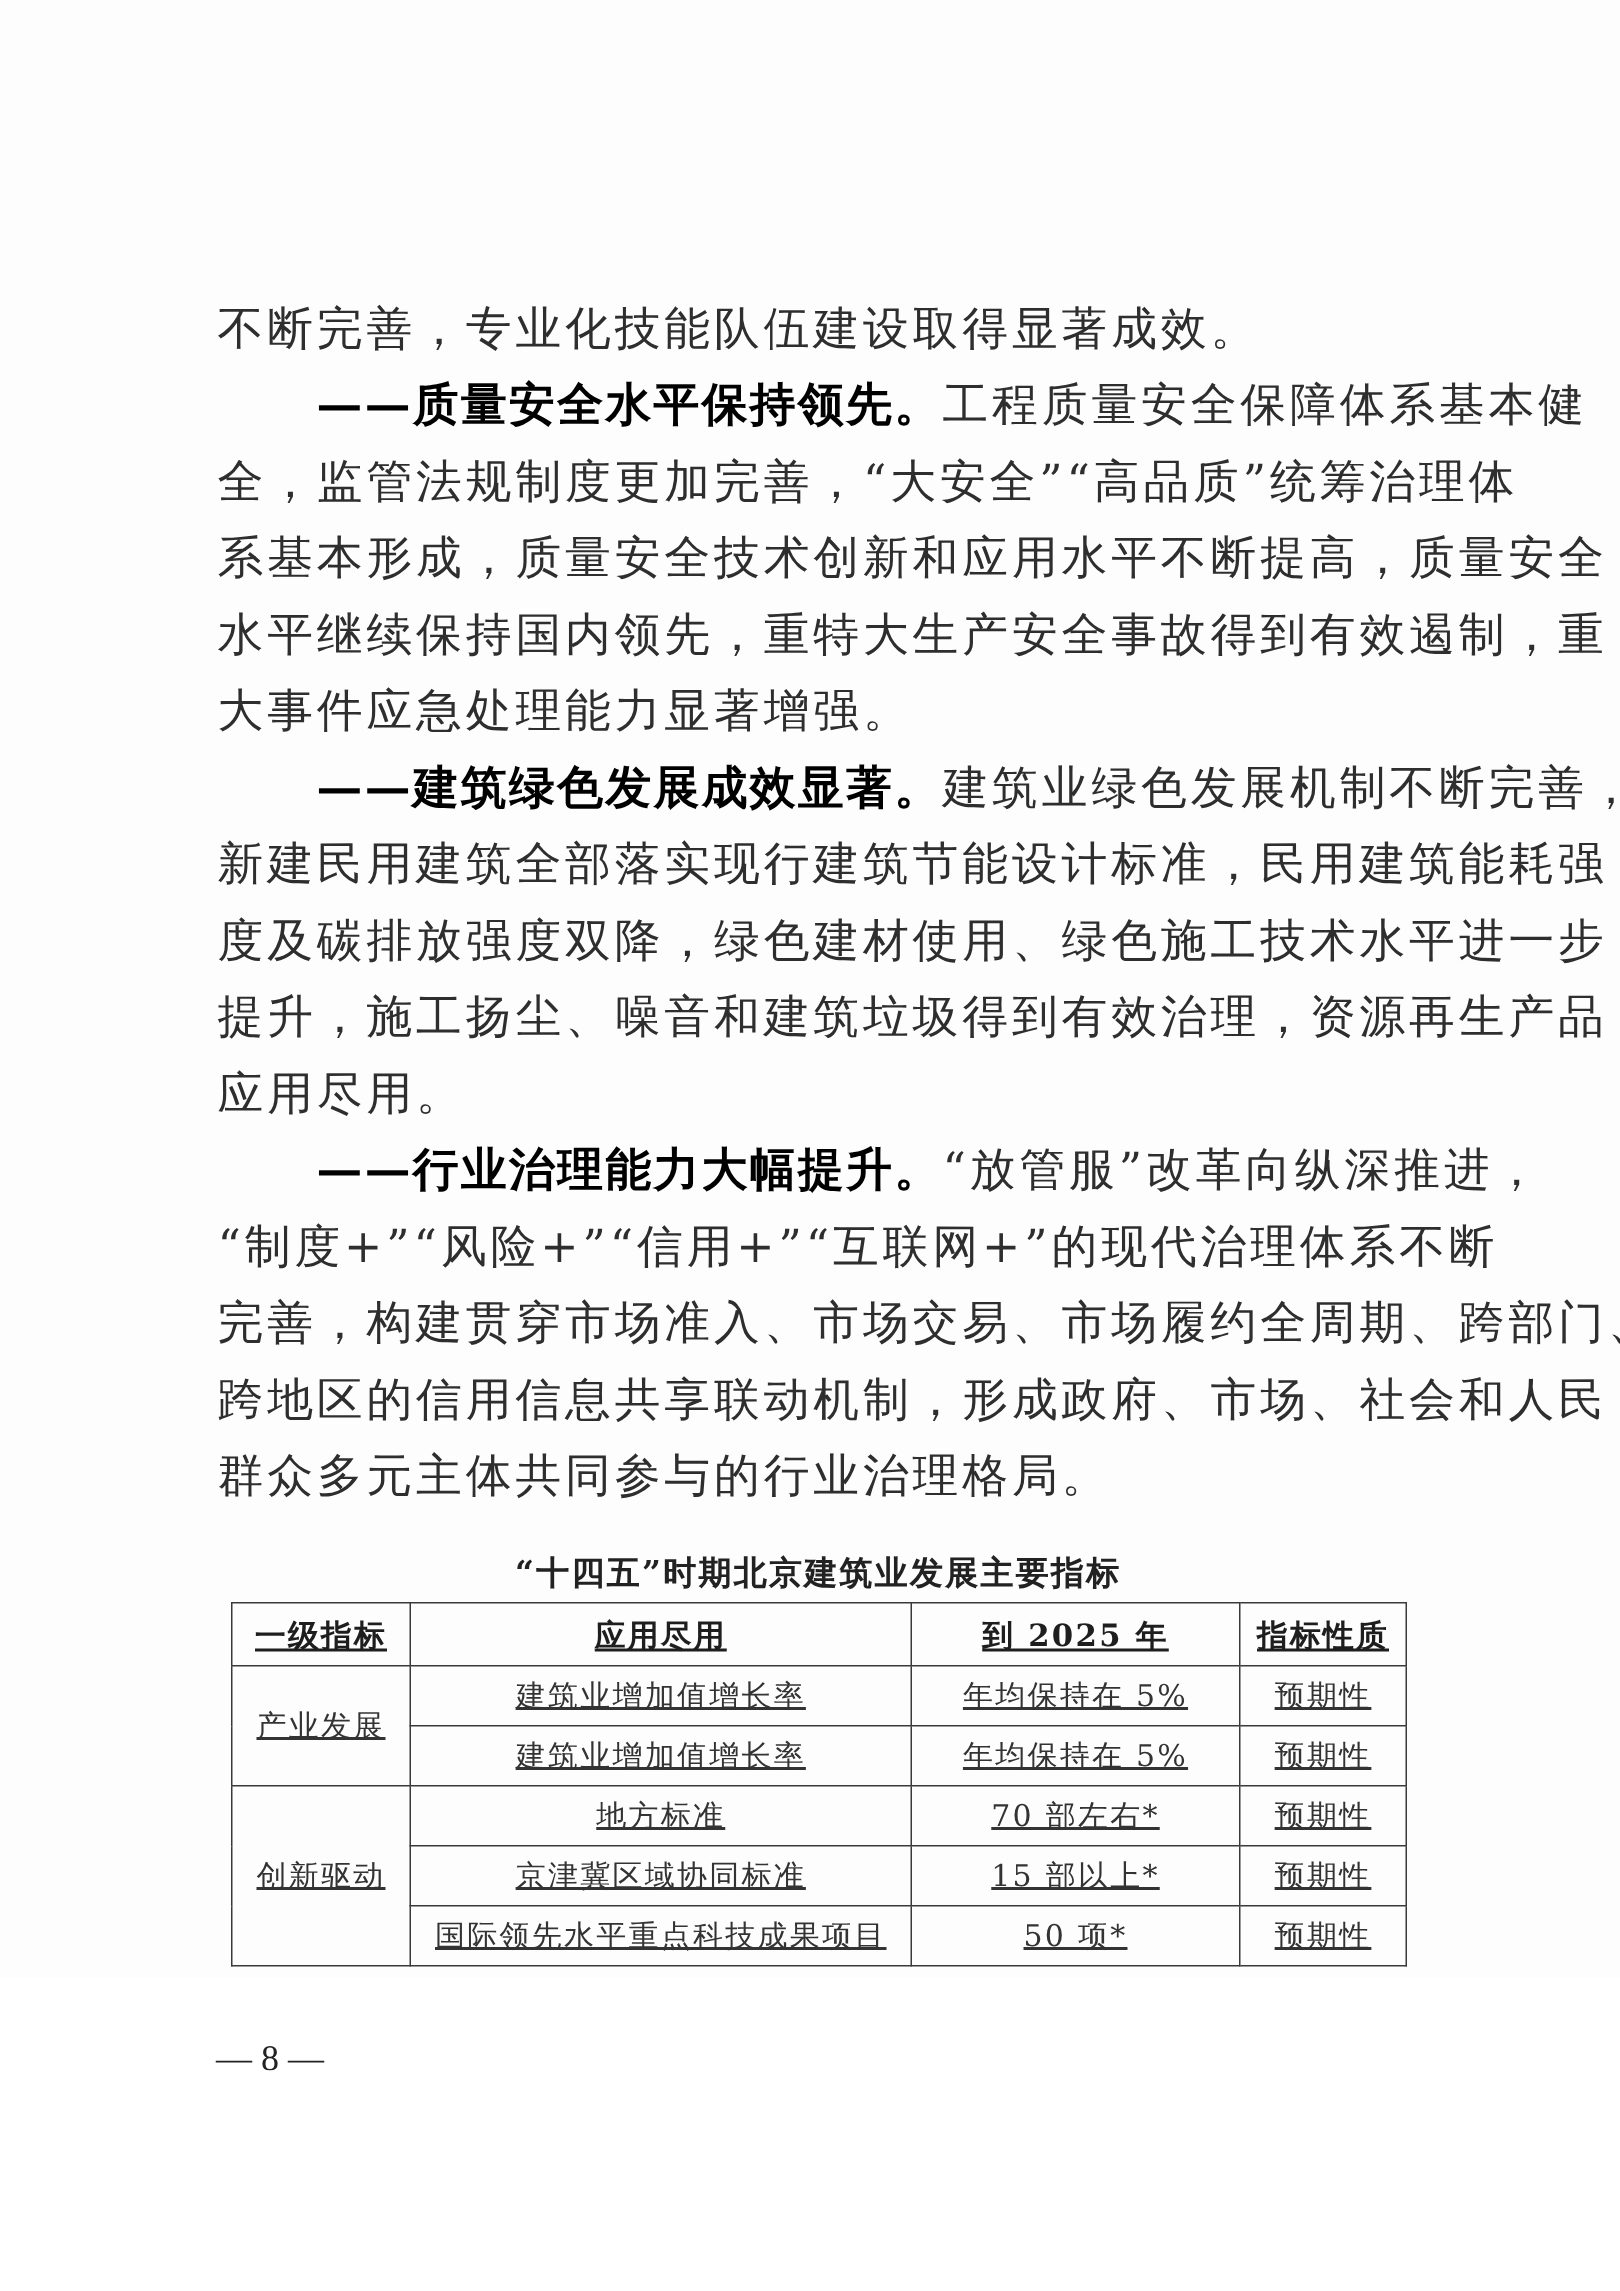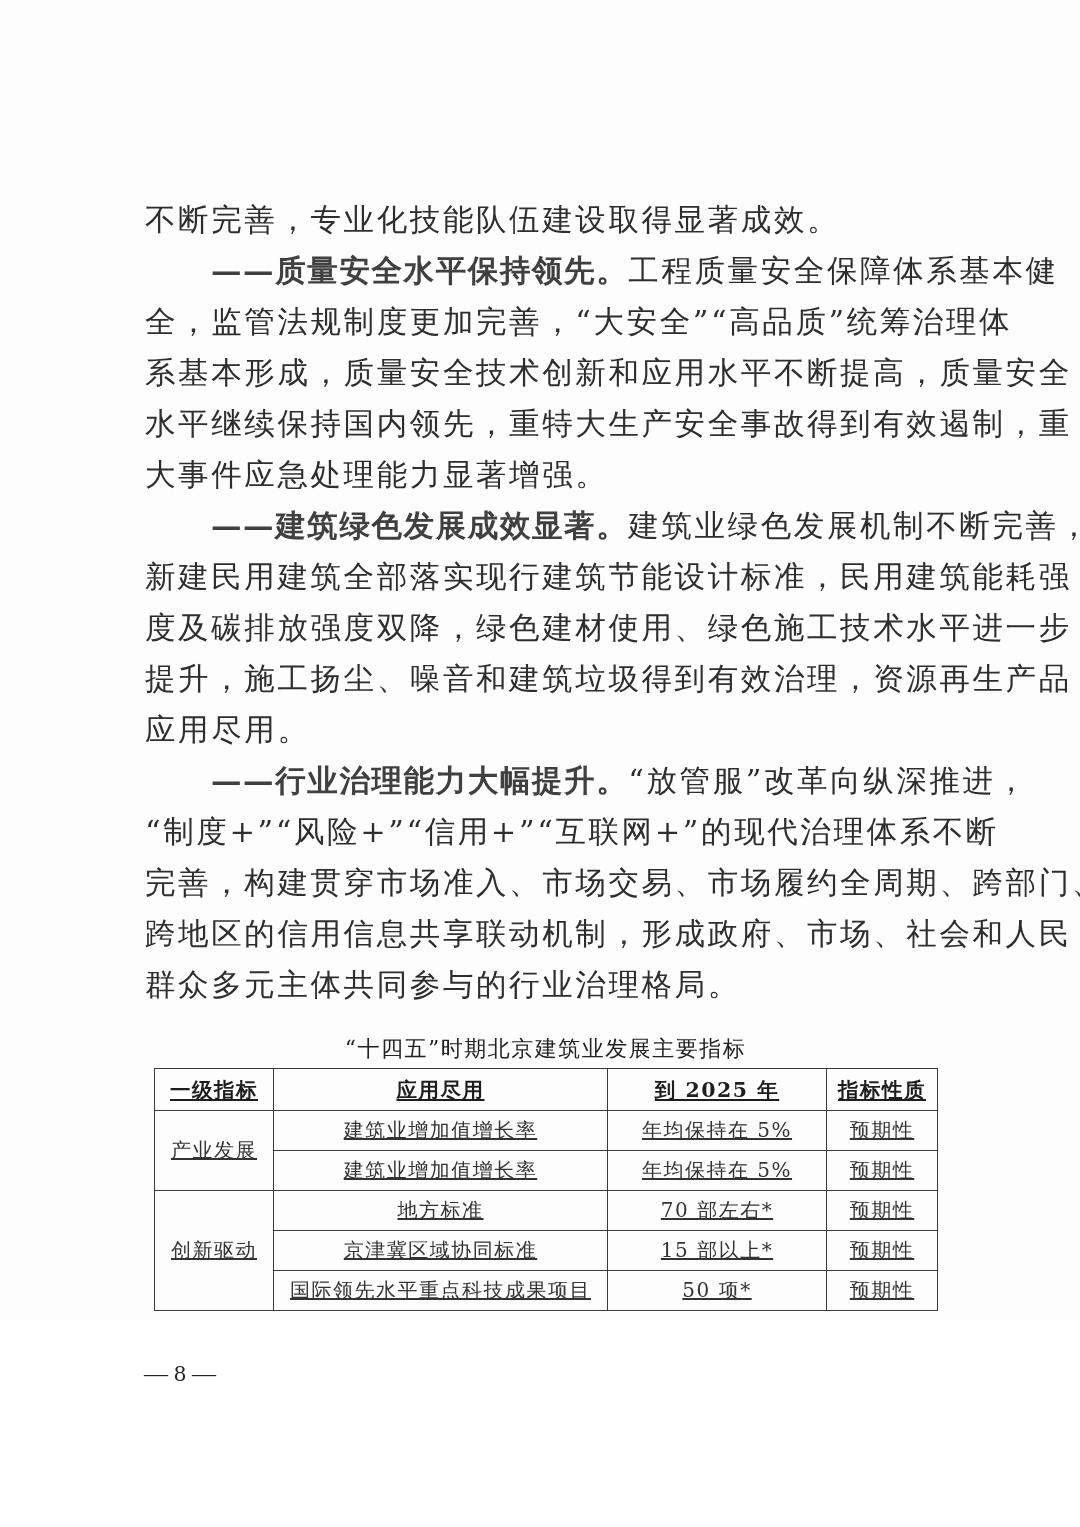--- a/index.html
+++ b/index.html
@@ -32,33 +32,33 @@
       height: 51px;
       line-height: 51px;
       font-size: 30.5px;
       letter-spacing: 2.6px;
       white-space: nowrap;
       color: #2e2e2e;
     }
     .line.indent { padding-left: 66px; }
     .line .bold {
       font-weight: bold;
-      color: #404040;
+      color: #000000;
       letter-spacing: 1.6px;
     }
     .table-title {
       position: absolute;
       left: 154px;
       width: 783px;
       top: 1033px;
       height: 32px;
       line-height: 32px;
       text-align: center;
       font-size: 22px;
-      font-weight: normal;
+      font-weight: bold;
       letter-spacing: 1.5px;
       color: #222;
     }
     table.indicators {
       position: absolute;
       left: 154px;
       top: 1068px;
       width: 783px;
       border-collapse: collapse;
       table-layout: fixed;

